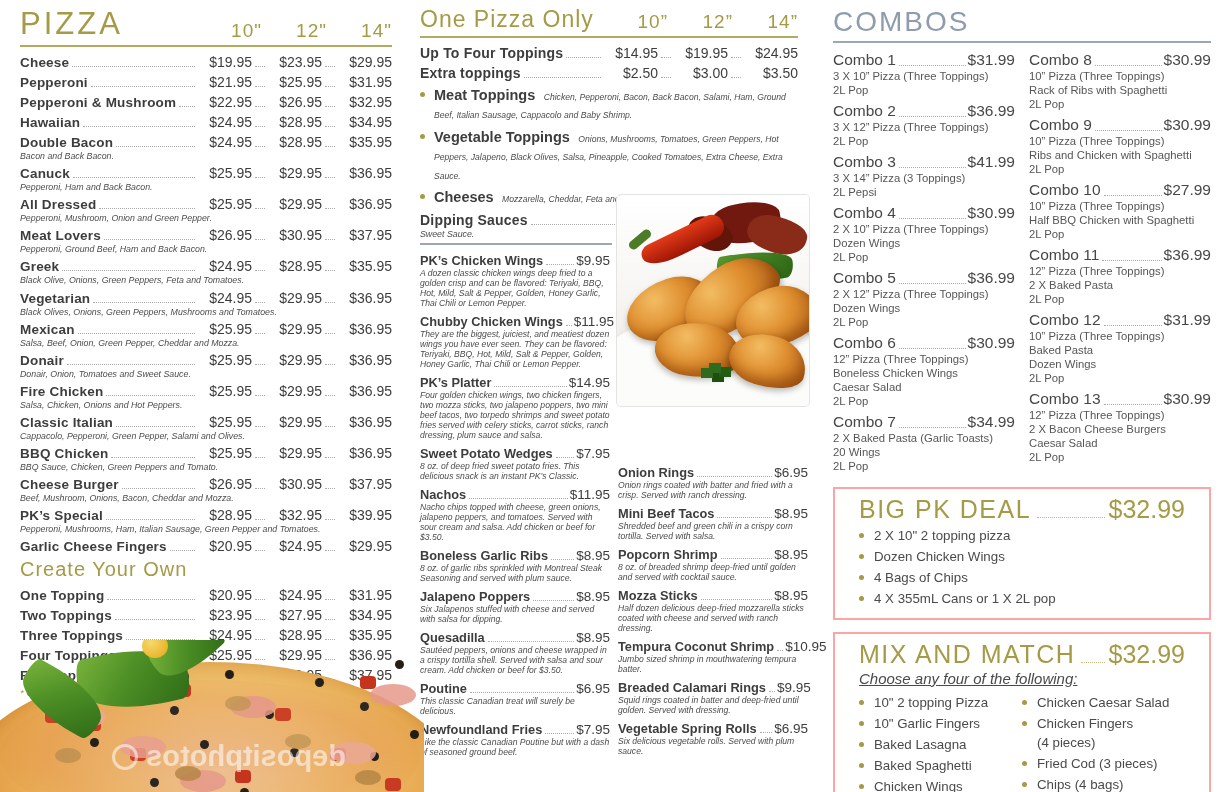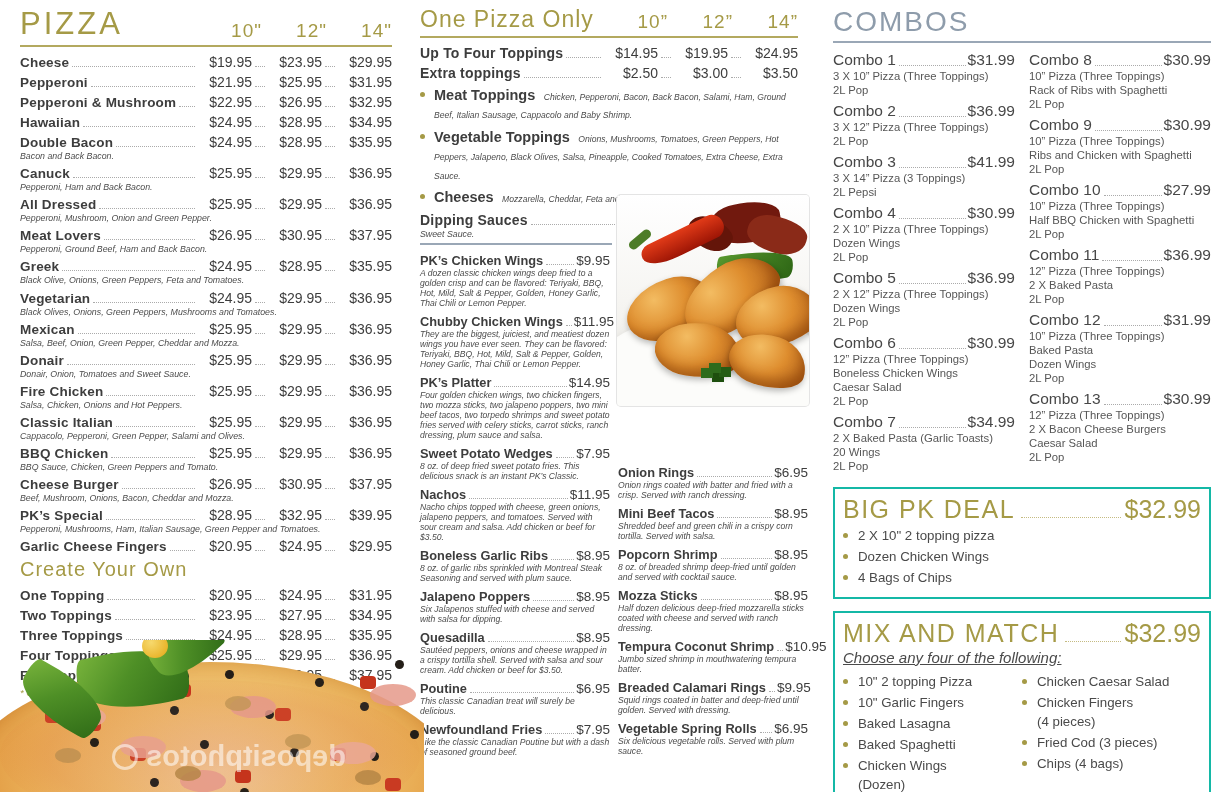--- a/index.html
+++ b/index.html
@@ -59,21 +59,21 @@
   .col-right h1 { font-size:28px; }
   .combos-wrap { display:flex; margin-top:2px; }
   .combos-col { width:182px; }
   .combos-col + .combos-col { margin-left:14px; }
   .combo { margin-bottom:5px; }
   .cline { display:flex; align-items:baseline; }
   .cname { white-space:nowrap; font-size:15.5px; font-weight:400; color:#474747; }
   .cprice { font-size:15.5px; font-weight:400; color:#474747; white-space:nowrap; }
   .combo-line { font-size:11.3px; color:#565656; line-height:1.24; }
 
-  .deal-box { border:2px solid #14b8a6; padding:6px 8px 8px; margin-top:9px; }
+  .deal-box { border:2px solid #fca5a5; padding:6px 24px 8px; margin-top:9px; }
   .deal-head { display:flex; align-items:baseline; }
   .deal-title { color:#a59a46; font-size:25px; font-weight:400; letter-spacing:1.5px; white-space:nowrap; }
   .deal-lead { flex:1; border-bottom:1.5px dotted #c5bb82; align-self:flex-end; margin:0 4px 6px 6px; }
   .deal-price { color:#a59a46; font-size:25px; font-weight:400; white-space:nowrap; }
   .bullet-row { position:relative; padding-left:15px; margin:2px 0; }
   .bullet-row .dot { top:7px; }
   .btext { font-size:13.3px; color:#4a4a4a; line-height:1.35; white-space:pre-line; }
   .mix-sub { font-style:italic; font-size:15px; color:#4a4a4a; margin:1px 0 4px;text-decoration:underline; }
   .mix-cols { display:flex; }
   .mix-col { width:50%; }
@@ -891,20 +891,24 @@
   <div class="bullet-row">
     <span class="dot"></span>
     <span class="btext">Dozen Chicken Wings</span>
   </div>
 
   <div class="bullet-row">
     <span class="dot"></span>
     <span class="btext">4 Bags of Chips</span>
   </div>
 
+  <div class="bullet-row">
+    <span class="dot"></span>
+    <span class="btext">4 X 355mL Cans or 1 X 2L pop</span>
+  </div>
 </div>
     </div>
 
     <div class="deal-box" style="margin-top:12px">
       <div class="deal-head">
         <span class="deal-title">MIX AND MATCH</span>
         <span class="deal-lead"></span>
         <span class="deal-price">$32.99</span>
       </div>
       <div class="mix-sub">Choose any four of the following:</div>

